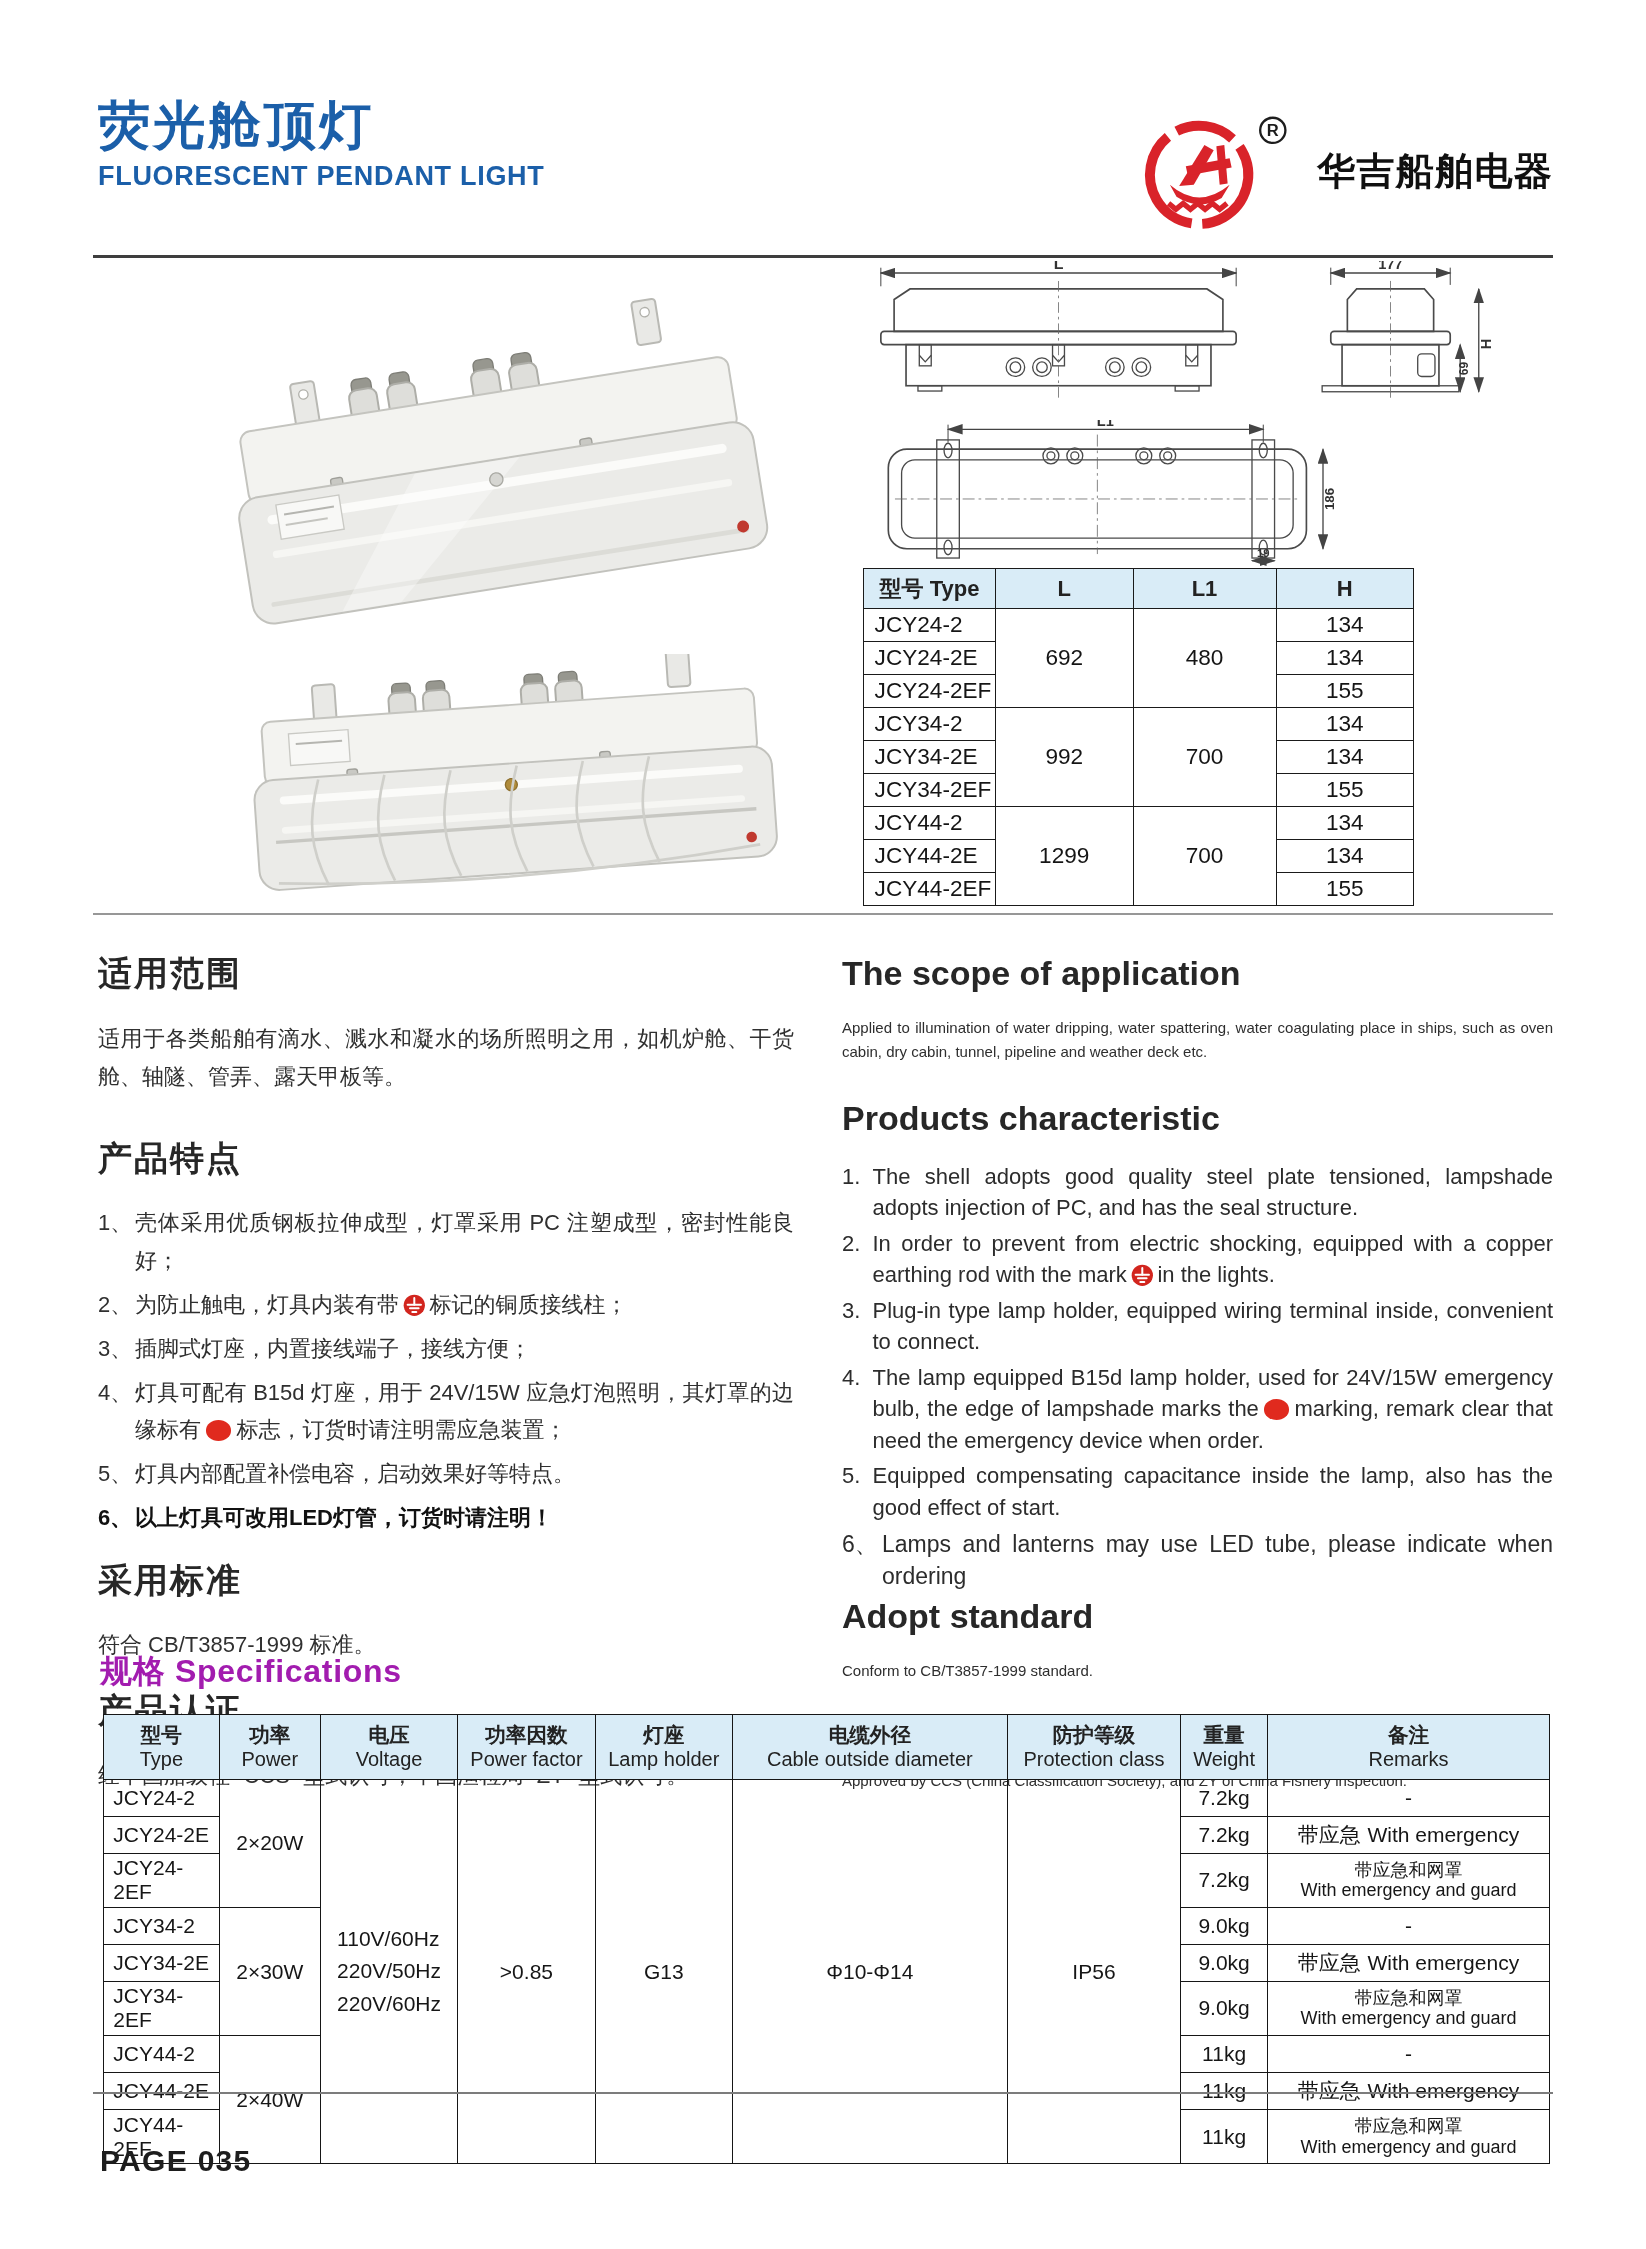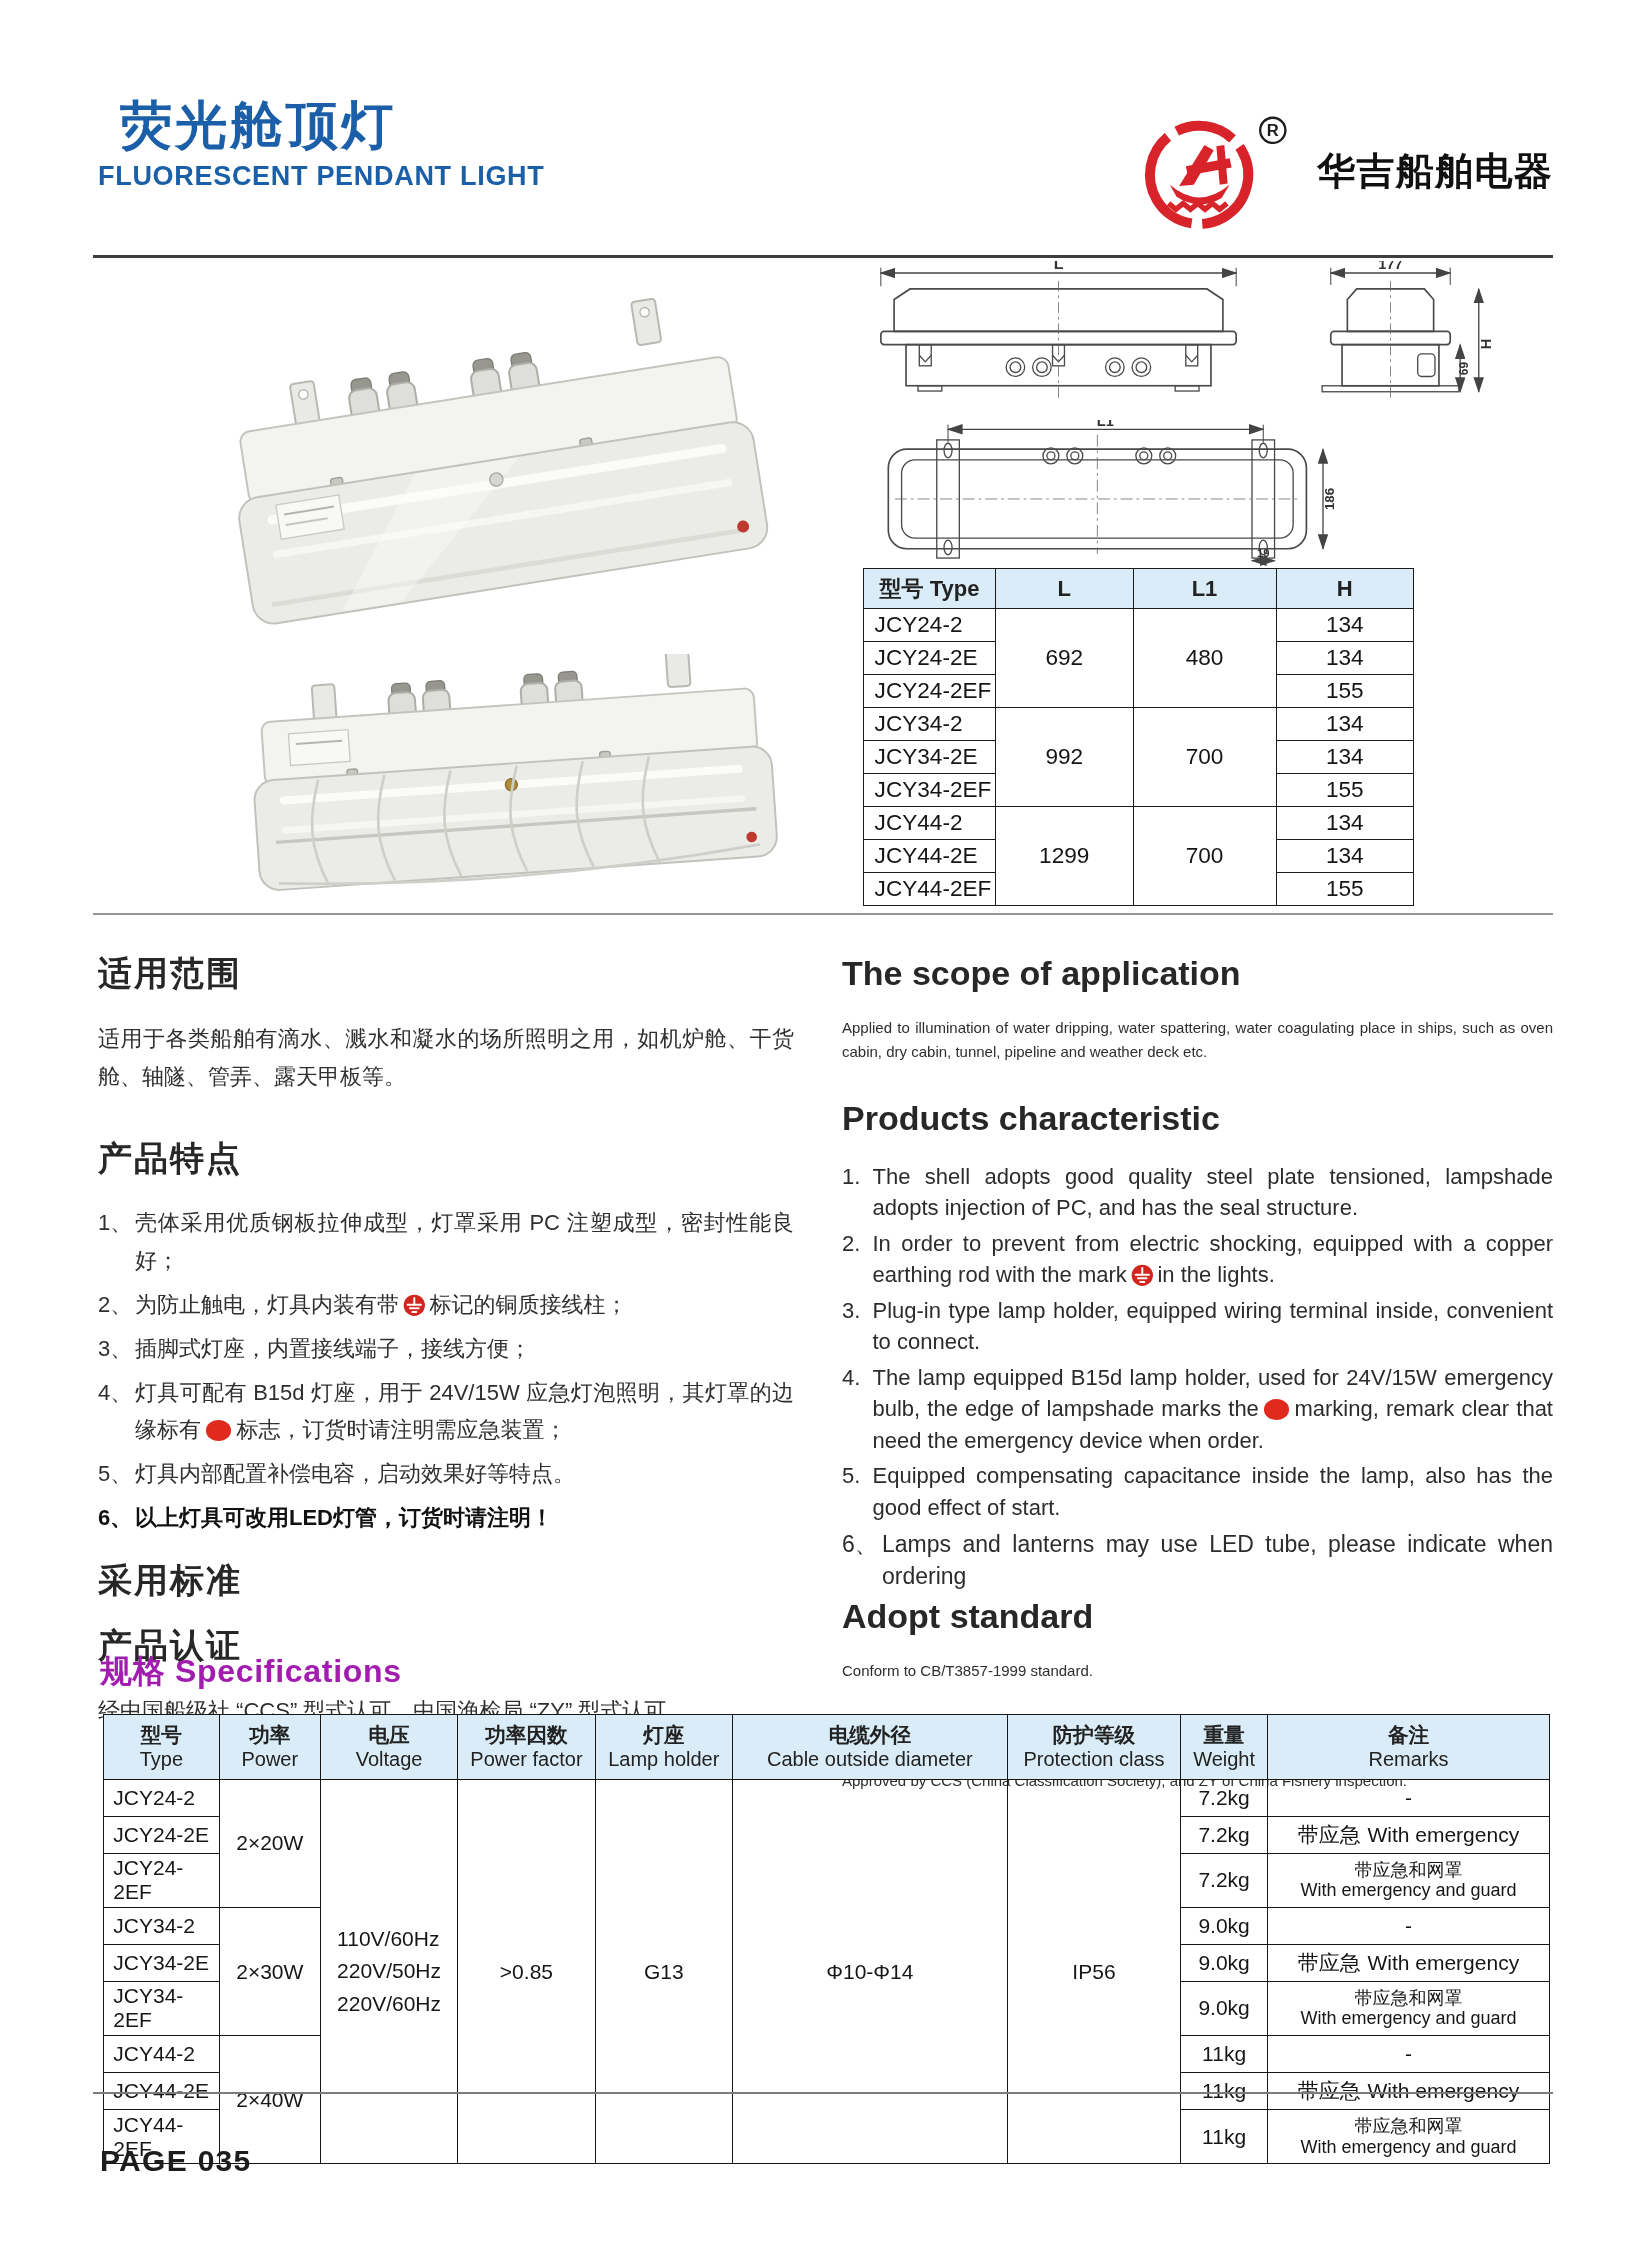--- a/index.html
+++ b/index.html
@@ -2,21 +2,21 @@
 <html style="font-size:10.6px"><head>
 <meta charset="utf-8">
 <style>
   html,body{margin:0;padding:0;background:#ffffff;}
   .page{position:relative;width:1647px;height:2250px;background:#ffffff;overflow:hidden;
         font-family:"Liberation Sans","DejaVu Sans",sans-serif;color:#222;}
 
   
   .hdr{position:absolute;left:98px;top:98px;width:1455px;display:flex;
        justify-content:space-between;align-items:flex-start;}
-  .title-cn{font-size:52px;font-weight:700;color:#1b5fa9;letter-spacing:3.3px;line-height:1.05;margin-left:22px;}
+  .title-cn{font-size:52px;font-weight:700;color:#1b5fa9;letter-spacing:3.3px;line-height:1.05;}
   .title-en{font-size:27px;font-weight:600;color:#1b5fa9;letter-spacing:0.7px;margin-top:8px;}
   .brand{display:flex;align-items:center;gap:13.3px;margin-top:6.6px;}
   .brand-text{font-size:38px;font-weight:600;color:#101010;letter-spacing:1.3px;}
   .rule1{position:absolute;left:93px;top:255px;width:1460px;height:2.7px;background:#3e3e3e;}
 
   
   .photo1{position:absolute;left:163px;top:275px;}
   .photo2{position:absolute;left:199px;top:654px;}
 
   
@@ -361,20 +361,21 @@
         <span class="num">5、</span>
         <span class="txt">灯具内部配置补偿电容，启动效果好等特点。</span>
       </div>
       <div class="li li-cn li-bold">
         <span class="num">6、</span>
         <span class="txt">以上灯具可改用LED灯管，订货时请注明！</span>
       </div>
     </div>
 
     <h2 class="h-sec mb40 mt28">采用标准</h2>
+    <p class="body-cn mb34">符合 CB/T3857-1999 标准。</p>
 
     <h2 class="h-sec mb40 mt40">产品认证</h2>
     <p class="body-cn">经中国船级社 “CCS” 型式认可，中国渔检局 “ZY” 型式认可。</p>
   </div>
 
   <div class="col-en">
     <h2 class="h-sec mb34">The scope of application</h2>
     <p class="body-en mb52">Applied to illumination of water dripping, water spattering, water coagulating place in ships, such as oven cabin, dry cabin, tunnel, pipeline and weather deck etc.</p>
 
     <h2 class="h-sec mb34 mt40">Products characteristic</h2>

